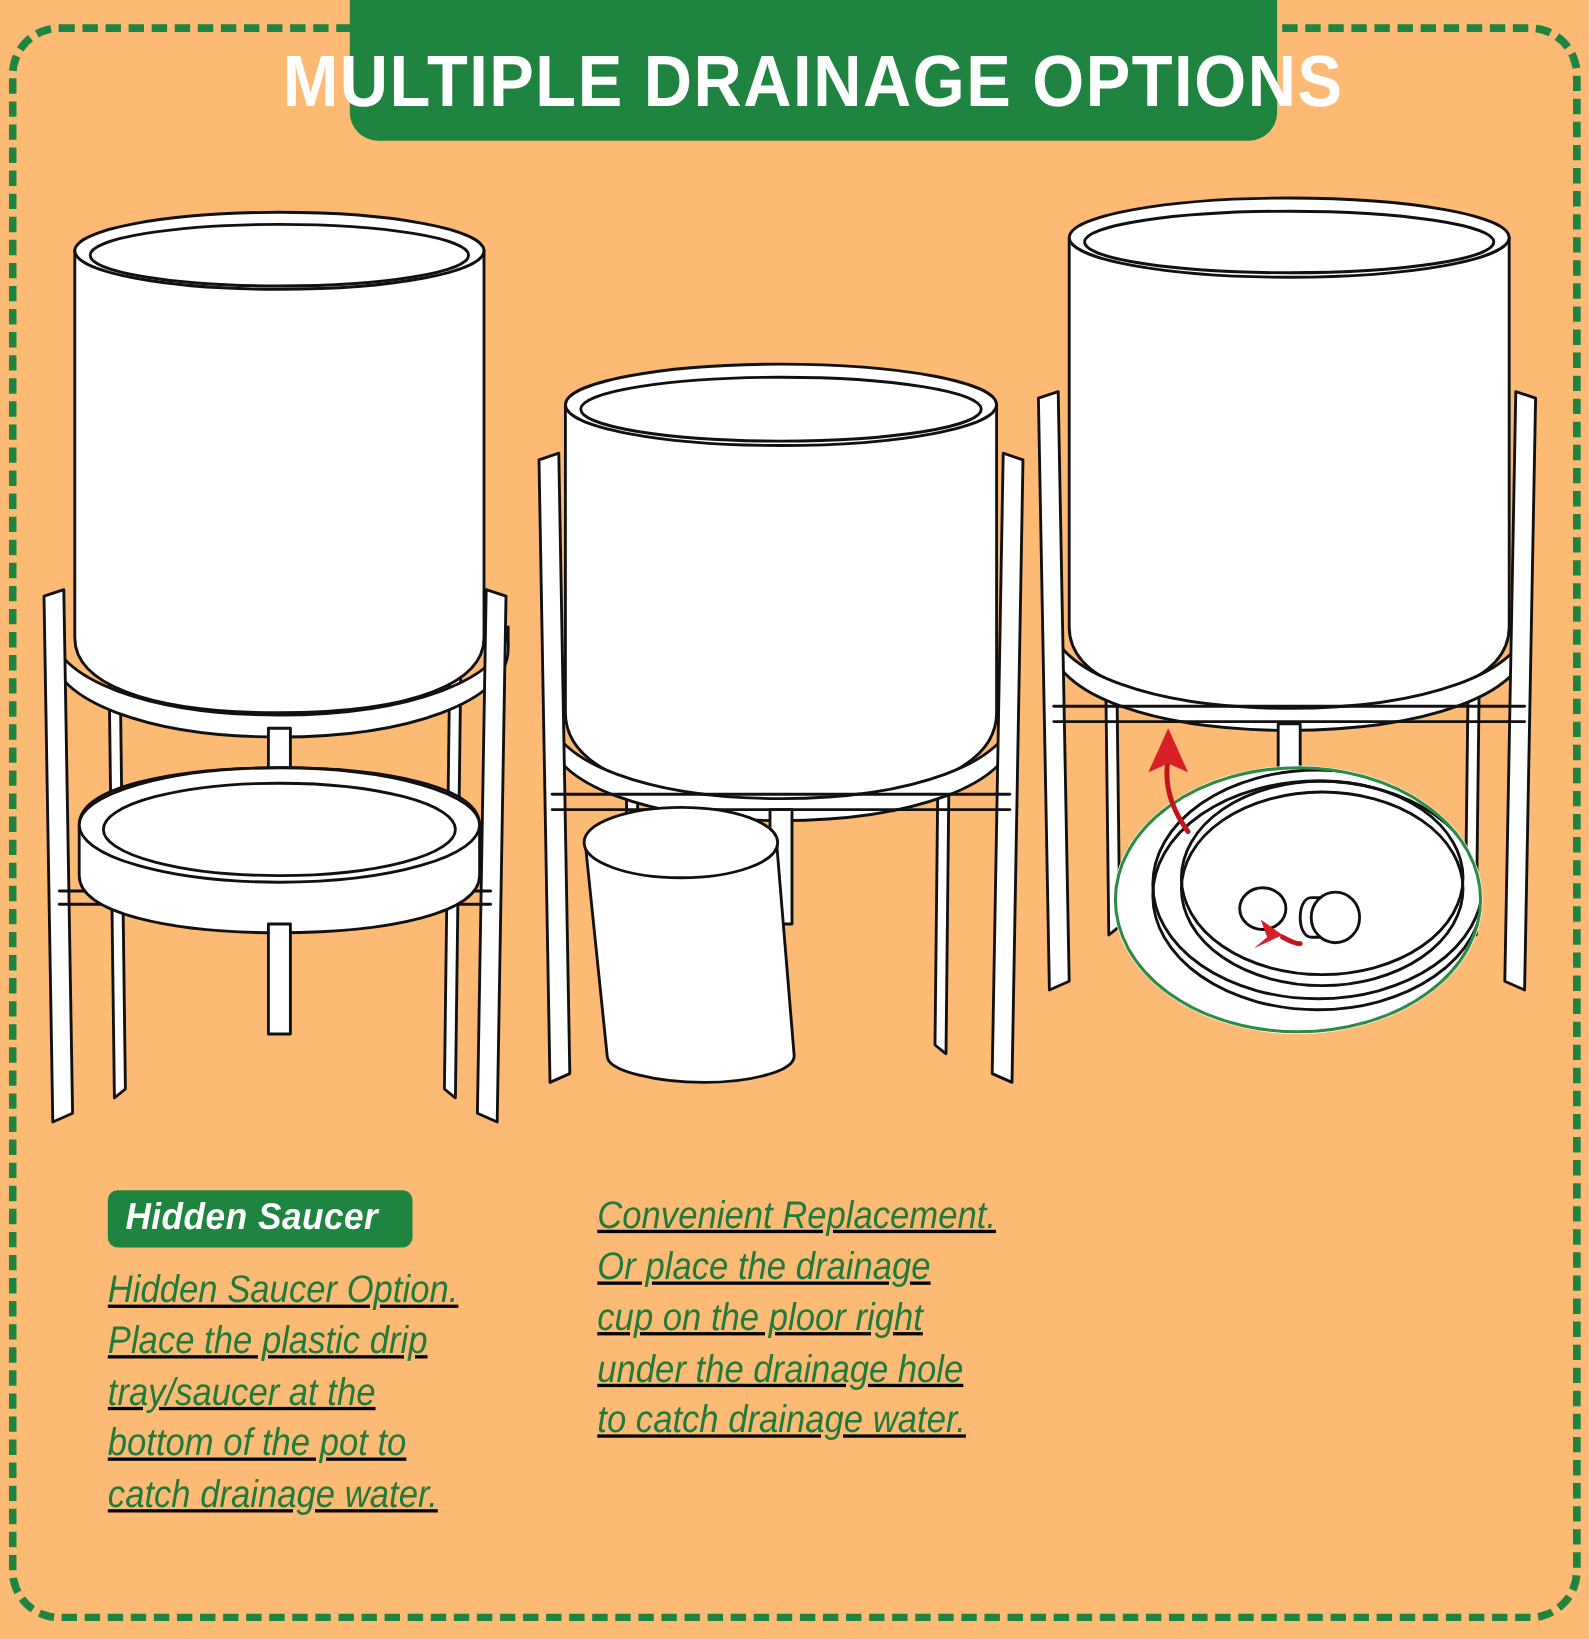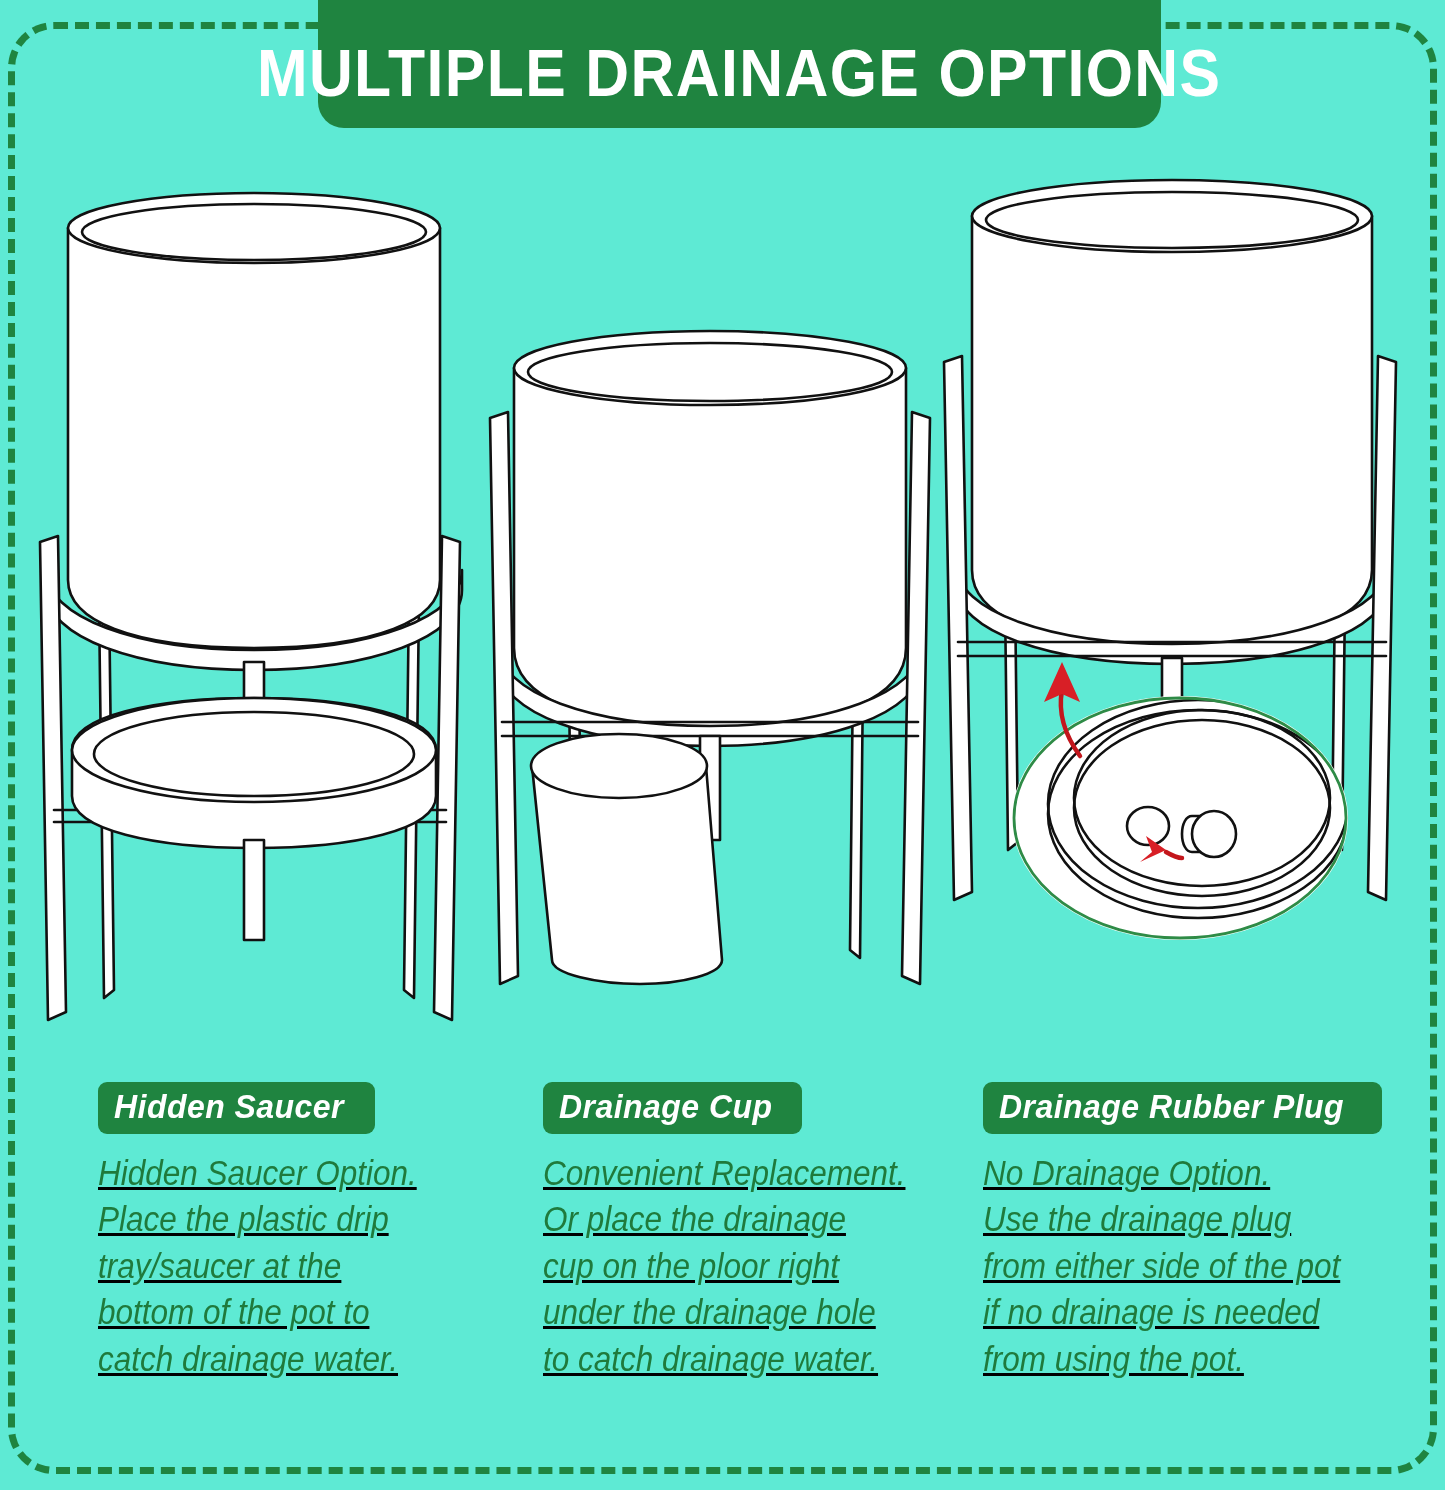--- a/index.html
+++ b/index.html
@@ -10,21 +10,21 @@
     height: 1490px;
     background: #ffffff;
     font-family: "Liberation Sans", sans-serif;
     overflow: hidden;
   }
 
   #page {
     position: relative;
     width: 1445px;
     height: 1490px;
-    background: #5eead4;
+    background: #fdba74;
   }
 
   
   .frame {
     position: absolute;
     left: 8px;
     top: 22px;
     width: 1429px;
     height: 1452px;
     border: 7px dashed #1f8440;
@@ -301,35 +301,22 @@
         <span class="pill-text">Hidden Saucer</span>
       </div>
       <div class="body-text">Hidden Saucer Option.
 Place the plastic drip
 tray/saucer at the
 bottom of the pot to
 catch drainage water.</div>
     </div>
 
     <div class="caption-col" id="col-2">
-      <div class="pill">
-        <span class="pill-text">Drainage Cup</span>
-      </div>
       <div class="body-text">Convenient Replacement.
 Or place the drainage
 cup on the ploor right
 under the drainage hole
 to catch drainage water.</div>
     </div>
 
-    <div class="caption-col" id="col-3">
-      <div class="pill">
-        <span class="pill-text">Drainage Rubber Plug</span>
-      </div>
-      <div class="body-text">No Drainage Option.
-Use the drainage plug
-from either side of the pot
-if no drainage is needed
-from using the pot.</div>
-    </div>
   </div>
 
 </div>
 
 </body></html>

